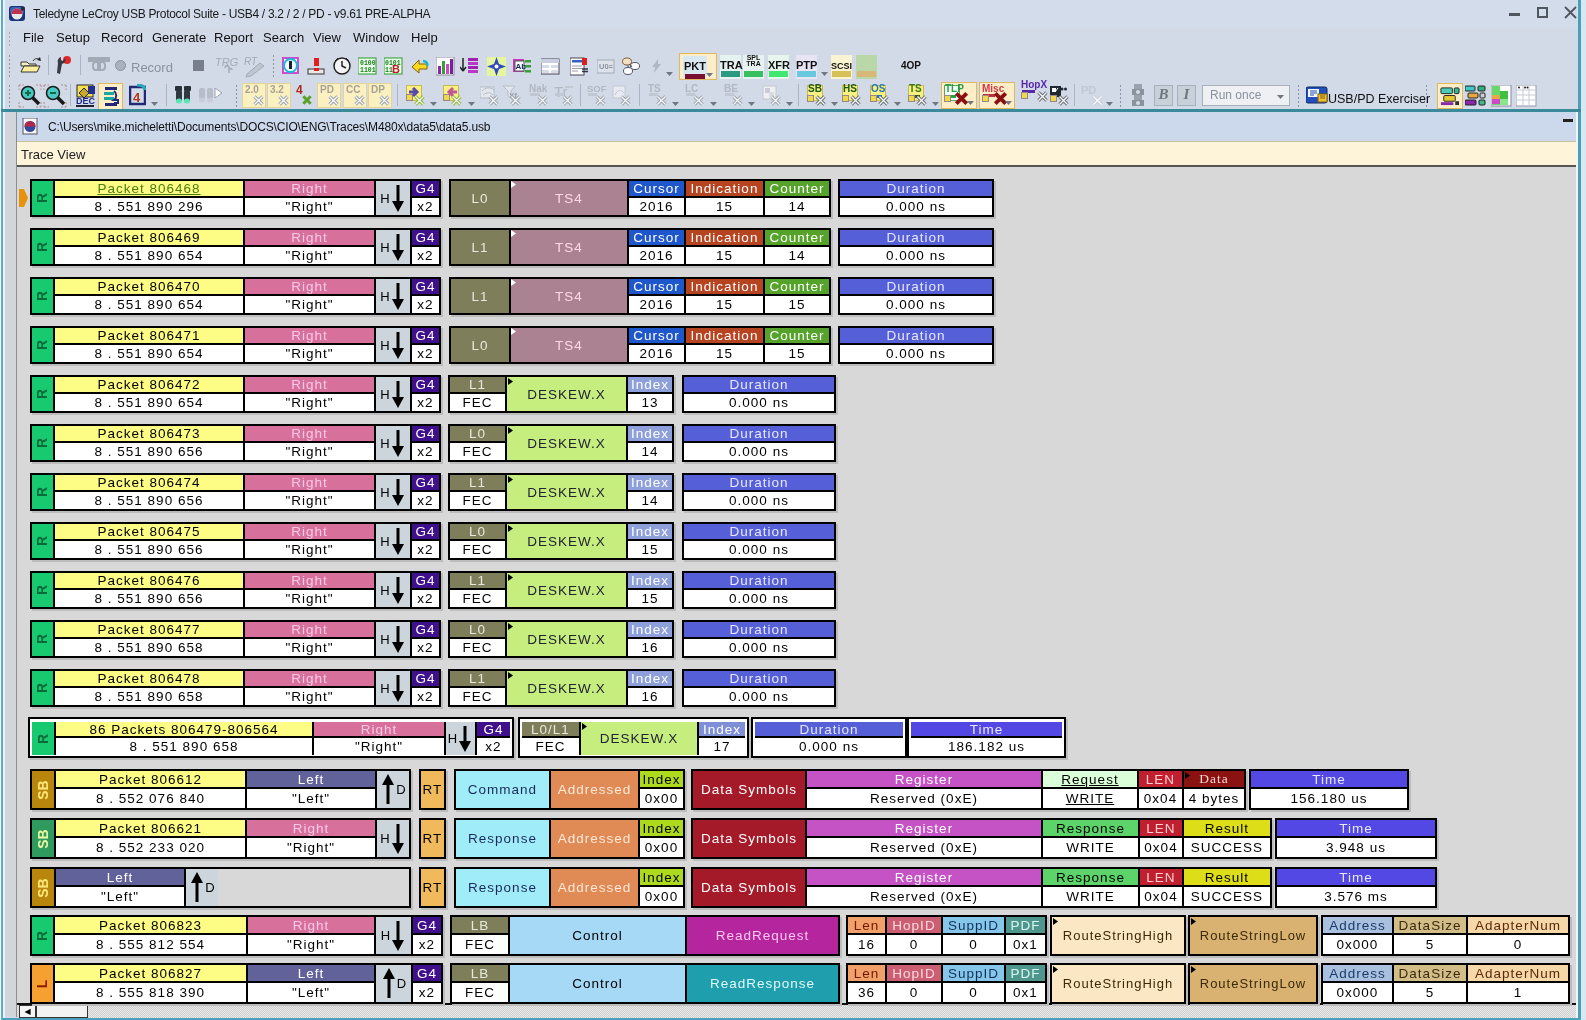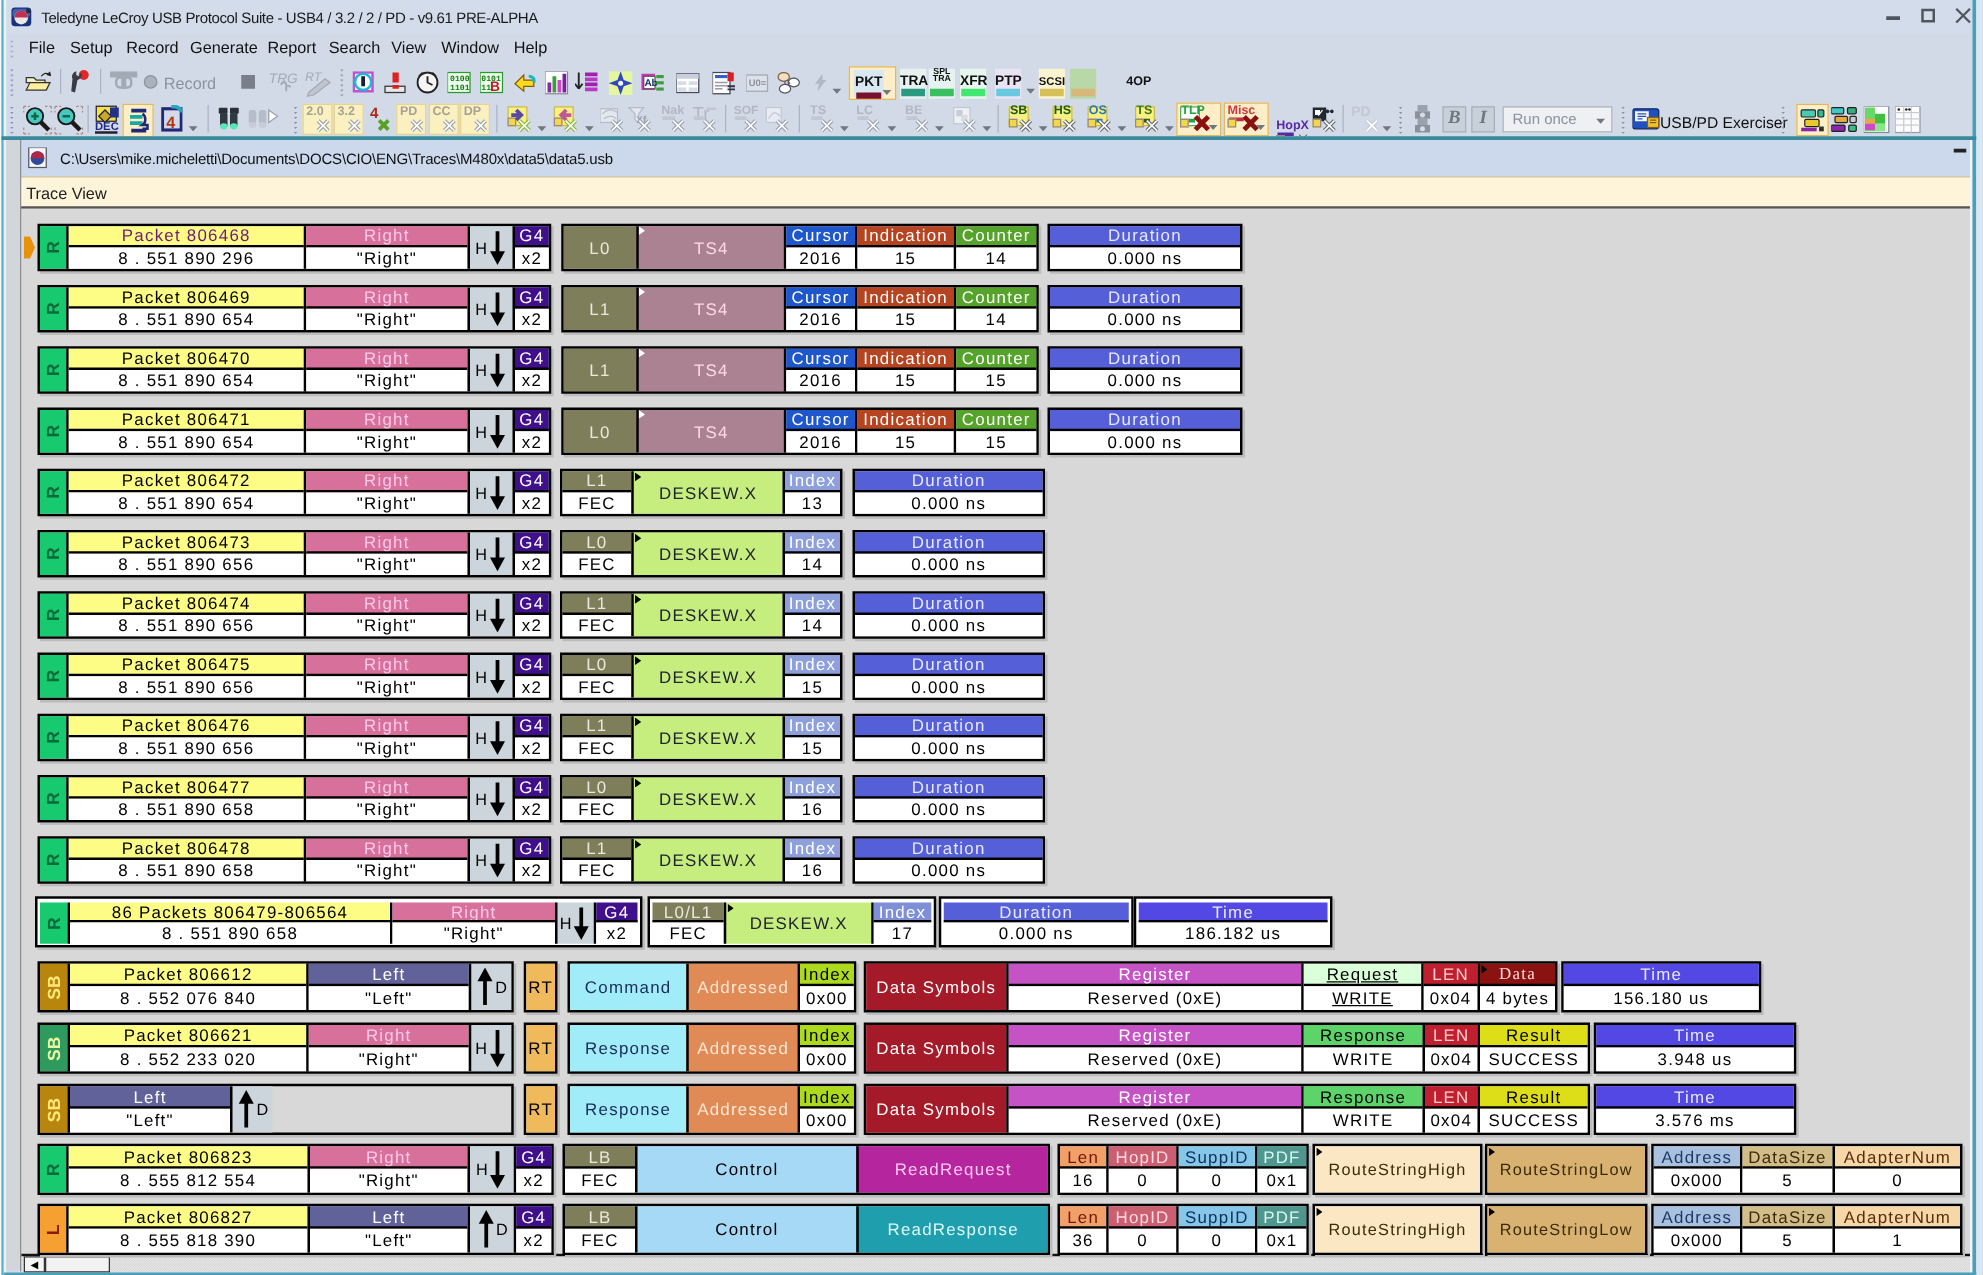--- a/index.html
+++ b/index.html
@@ -571,21 +571,21 @@
         <div style="position:absolute;left:3px;top:11px;width:12px;height:3px;background:#c03040;"></div>
         <div style="position:absolute;left:2px;top:12px;width:7px;height:7px;background:#f0d848;border:1px solid #988;"></div>
         <svg style="position:absolute;left:13px;top:8px;" width="15" height="15" viewBox="0 0 13 13">
           <path d="M2 2 L11 11 M11 2 L2 11" stroke="#8b1010" stroke-width="3.4"></path>
         </svg>
         <span style="position:absolute;right:1px;top:9px;"><svg width="9" height="7">
             <path d="M1 2 L8 2 L4.5 6 z" fill="#70777f"></path>
           </svg></span>
       </div>
     </div>
-    <div style="position:absolute;left:1021px;top:16px;">
+    <div style="position:absolute;left:1021px;top:0;">
       <div style="position:relative;width:28px;height:22px;">
         <span style="position:absolute;left:0;top:-2px;font-size:10px;font-weight:bold;color:#5828a8;">HopX</span>
         <div style="position:absolute;left:1px;top:9px;width:13px;height:3px;background:#5828a8;"></div>
         <div style="position:absolute;left:0px;top:11px;width:7px;height:7px;background:#f0d848;border:1px solid #988;"></div>
         <svg style="position:absolute;right:0px;bottom:0px;" width="13" height="13" viewBox="0 0 13 13">
           <path d="M2.5 2.5 L10.5 10.5 M10.5 2.5 L2.5 10.5" stroke="#686f77" stroke-width="3.2"></path>
           <path d="M2.5 2.5 L10.5 10.5 M10.5 2.5 L2.5 10.5" stroke="#fff" stroke-width="1.2"></path>
         </svg>
       </div>
     </div>
@@ -709,21 +709,21 @@
 <div class="frame" style="left:1581px;top:0;width:5px;height:1020px;background:#d8e8f2;"></div>
 <div class="frame" style="left:0;top:109px;width:1581px;height:3px;background:#3a8a9c;"></div>
 <div class="frame" style="left:3px;top:1018px;width:1578px;height:2px;background:#4aa0b8;"></div>
 <div class="frame" style="left:0;top:0;width:1px;height:1020px;background:#f8fafc;"></div>
 
 <div class="grp" style="left:30px;top:179px;width:411px;height:38px;">
     <div class="cl" style="width:21px;background:#17c96f;">
       <span class="rot" style="color:#0a6a3a;">R</span>
     </div>
     <div class="cl" style="width:190px;border-left:2px solid #000;">
-      <div class="ch" style="height:17px;background:#fdfd86;color:#701a75;">Packet 806468</div>
+      <div class="ch" style="height:17px;background:#fdfd86;color:#4d7c0f;text-decoration:underline;">Packet 806468</div>
       <div class="cv" style="height:17px;">8 . 551 890 296</div>
     </div>
     <div class="cl" style="width:131px;border-left:2px solid #000;">
       <div class="ch" style="height:17px;background:#d8709c;color:#f8c8e8;">Right</div>
       <div class="cv" style="height:17px;">"Right"</div>
     </div>
     <div class="cl hdc" style="width:36px;border-left:2px solid #000;">
       <span class="hdl">H</span>
       <svg class="arr" width="14" height="28" viewBox="0 0 14 28">
         <line x1="7" y1="1" x2="7" y2="19" stroke="#000" stroke-width="3"></line>

